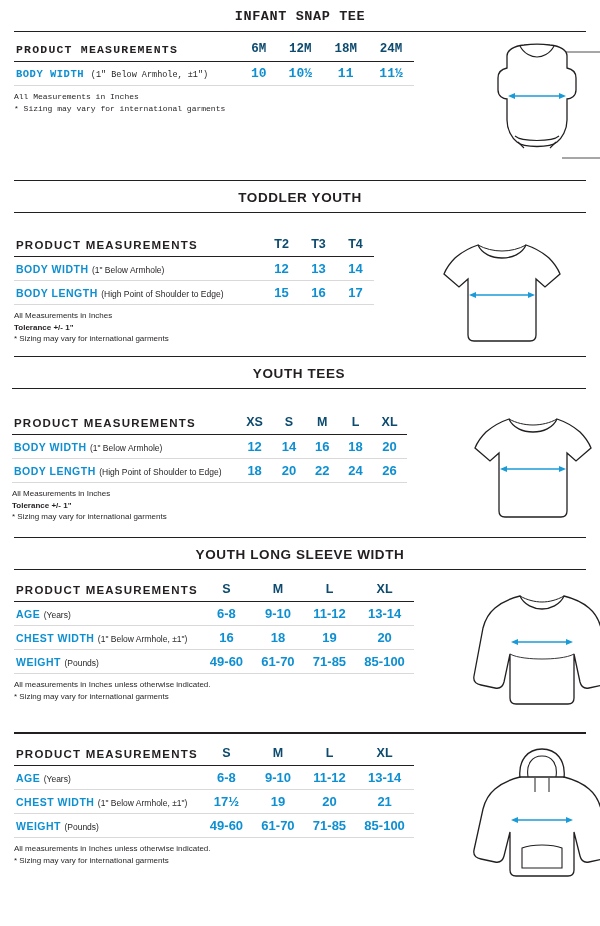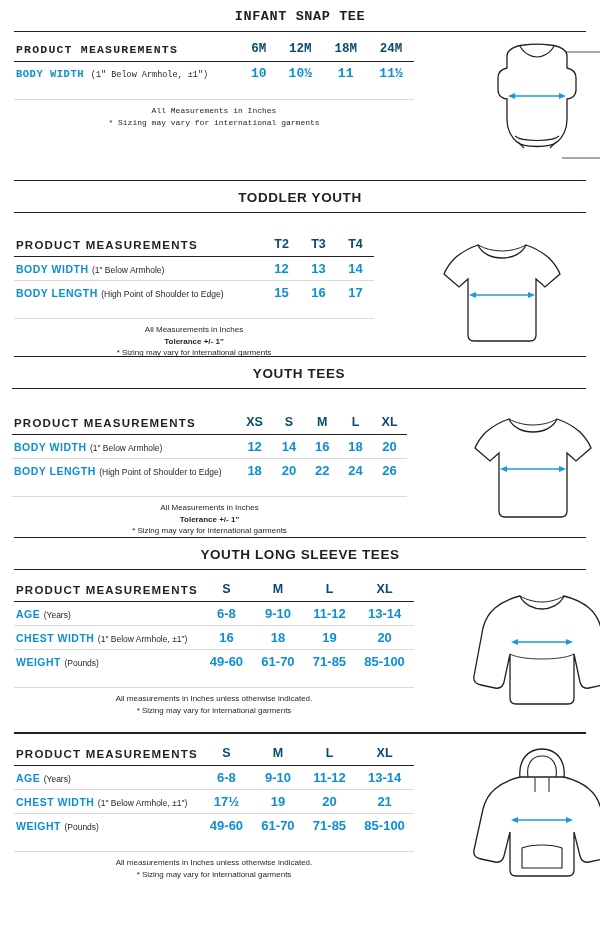--- a/index.html
+++ b/index.html
@@ -89,22 +89,21 @@
     white-space: nowrap;
     border-top: 1px solid #d9d9d9;
   }
   table.meas tr.hdrrow th { border-bottom: 1px solid #231f20; }
   .footnotes {
     font-size: 8px;
     line-height: 1.45;
     color: #231f20;
     padding-top: 5px;
     border-top: 1px solid #d9d9d9;
-    margin-top: 14px;
-    text-align: center;
+    margin-top: 0;
   }
   .footnotes b { font-weight: bold; }
   .art {
     flex: 0 0 auto;
     position: relative;
   }
   svg { display: block; }
   .ln { stroke: #231f20; fill: none; }
   .arw { stroke: #1a9ad7; fill: none; stroke-width: 1.6; }
 </style>
@@ -271,21 +270,21 @@
           <polygon fill="#1a9ad7" points="152,13 149,20 155,20"></polygon>
           <polygon fill="#1a9ad7" points="152,123 149,116 155,116"></polygon>
         </svg>
       </div>
     </div>
   </div>
 
   <hr class="divider" style="margin:0 14px;">
 
   <div class="section" style="height:194px;">
-    <div class="sec-title">YOUTH LONG SLEEVE TEES</div>
+    <div class="sec-title">YOUTH LONG SLEEVE WIDTH</div>
     <hr class="divider" style="margin:0;">
     <div class="sec-body" style="padding-top:8px;">
       <div class="table-wrap" style="width:400px;">
         <table class="meas" style="width:400px;">
           <tbody>
               <tr class="hdrrow">
             <th class="hdr">PRODUCT MEASUREMENTS</th>
             <th class="sz">S</th>
             <th class="sz">M</th>
             <th class="sz">L</th>

